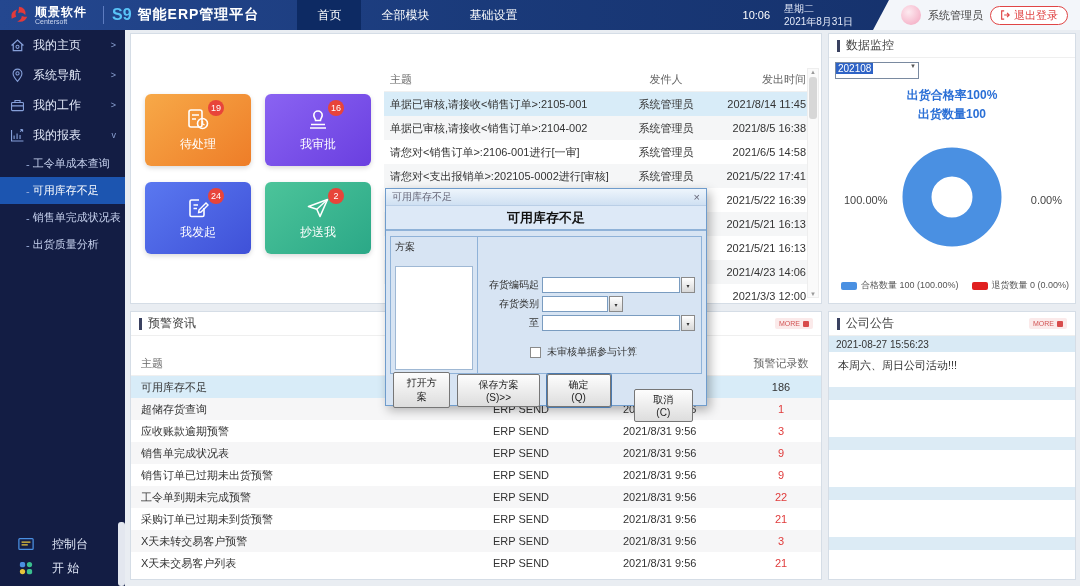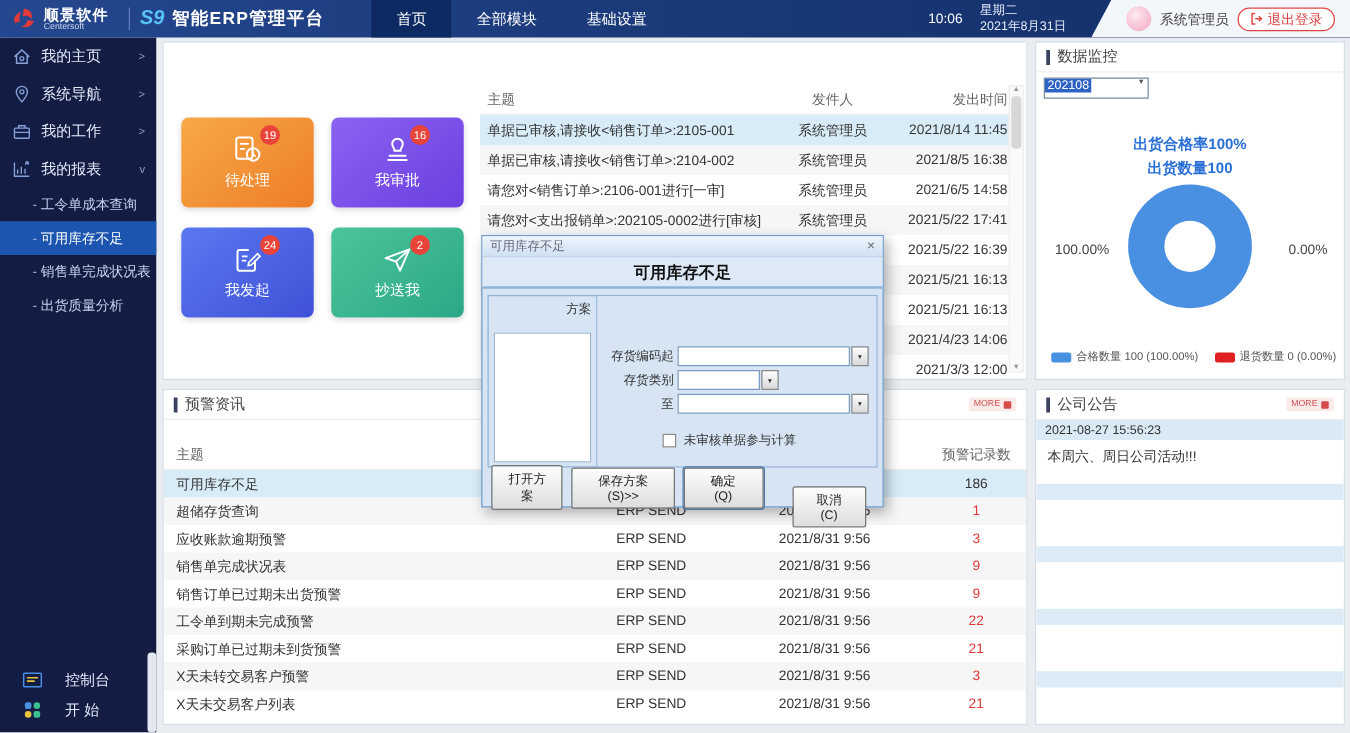--- a/index.html
+++ b/index.html
@@ -8,21 +8,21 @@
 
   
   .topbar{position:absolute;left:0;top:0;width:1080px;height:30px;display:flex;align-items:center;
     background:linear-gradient(90deg,#24478f 0%,#1a3a7a 45%,#142f68 100%);color:#fff;z-index:20;}
   .logo-area{display:flex;align-items:center;padding-left:8px;flex:0 0 auto;}
   .logo-swirl{width:22px;height:22px;margin-right:5px;}
   .logo-txt{line-height:1;margin-right:8px;}
   .logo-cn{font-size:12px;font-weight:bold;letter-spacing:1px;}
   .logo-en{font-size:7px;color:#cdd8f0;}
   .logo-div{width:1px;height:18px;background:#5d7cc0;margin:0 8px;}
-  .s9{font-size:16px;font-weight:bold;font-style:italic;margin-right:6px;}
+  .s9{font-size:16px;font-weight:bold;margin-right:6px;}
   .s9 b{color:#59c3f7;}
   .product{font-size:14px;font-weight:bold;letter-spacing:1px;}
   .topnav{display:flex;height:100%;margin-left:38px;}
   .topnav .nav-item{display:flex;align-items:center;padding:0 20px;font-size:12px;cursor:pointer;}
   .topnav .nav-item.active{background:#0d2a63;}
   .top-spacer{flex:1;}
   .clock{font-size:11px;margin-right:14px;}
   .datewrap{font-size:10px;line-height:1.3;margin-right:20px;color:#e6ecfa;}
   .white-zone{height:100%;background:#f3f6fa;display:flex;align-items:center;gap:7px;
     padding:0 12px 0 28px;clip-path:polygon(16px 0,100% 0,100% 100%,0 100%);}
@@ -94,21 +94,21 @@
   .w-time{width:118px;}
   .w-cnt{width:80px;text-align:center;}
   .wrow:not(.hl) .w-cnt{color:#e03b3b;}
 
   
   .dropdown{position:absolute;left:6px;top:28px;width:84px;height:17px;background:#fff;border:1px solid #7a8aa0;
     display:flex;align-items:flex-start;font-size:10px;cursor:pointer;}
   .dd-val{background:#2e63c6;color:#fff;padding:0 2px;}
   .dd-arrow{margin-left:auto;font-size:6px;color:#555;padding-right:2px;}
   .m-lines{position:absolute;left:0;top:52px;width:100%;text-align:center;color:#2a6fd6;font-weight:bold;
-    font-size:12px;line-height:1.6;margin-top:20px;}
+    font-size:12px;line-height:1.6;}
   .donut-wrap{position:absolute;left:0;top:96px;width:246px;height:140px;}
   .lbl-left{position:absolute;left:15px;top:160px;font-size:11px;color:#444;}
   .lbl-right{position:absolute;right:13px;top:160px;font-size:11px;color:#444;}
   .legend{position:absolute;left:12px;bottom:11px;display:flex;gap:13px;align-items:center;font-size:9px;color:#555;}
   .leg-item{display:flex;align-items:center;gap:4px;}
   .sw{width:16px;height:8px;border-radius:2px;}
 
   
   .n-date{height:16px;background:#d9eaf5;display:flex;align-items:center;padding:0 7px;font-size:10px;color:#333;}
   .n-content{min-height:28px;background:#fff;padding:6px 9px;font-size:11px;color:#333;}
@@ -118,21 +118,21 @@
   
   .modal{position:absolute;left:385px;top:188px;width:322px;height:218px;background:#d7e4f3;
     border:1px solid #6f9ccc;box-shadow:3px 4px 10px rgba(0,0,0,.3);z-index:40;}
   .m-titlebar{height:17px;background:linear-gradient(#eef5fc,#cfe0f2);display:flex;align-items:center;
     padding:0 6px;font-size:10px;color:#667;border-bottom:1px solid #b9cee6;}
   .m-close{margin-left:auto;font-size:11px;color:#667;cursor:pointer;line-height:1;}
   .m-head{height:25px;background:#dde9f7;display:flex;align-items:center;justify-content:center;
     font-size:13px;font-weight:bold;color:#111;border-bottom:2px solid #8fb2d8;}
   .m-body{position:absolute;left:4px;right:4px;top:47px;bottom:31px;display:flex;border:1px solid #8fb2d8;}
   .m-left{width:108px;padding:3px 4px;display:flex;flex-direction:column;border-right:1px solid #8fb2d8;}
-  .m-left .lbl{font-size:10px;color:#333;margin-bottom:12px;text-align:right;}
+  .m-left .lbl{font-size:10px;color:#333;margin-bottom:12px;}
   .m-list{flex:1;background:#fff;border:1px solid #9fb8d4;}
   .m-right{flex:1;position:relative;background:#d7e4f3;padding-top:37px;}
   .f-row{display:flex;align-items:center;margin:3px 6px 3px 0;}
   .f-lab{width:64px;text-align:right;font-size:10px;color:#333;padding-right:3px;flex:0 0 auto;}
   .f-input{height:16px;border:1px solid #7a9cc0;background:#fff;font-size:10px;padding:0 2px;}
   .f-input.short{width:66px;}
   .f-input.long{flex:1;}
   .mini-btn{width:14px;height:16px;margin-left:1px;background:linear-gradient(#fff,#d8d8d8);
     border:1px solid #8a8a8a;font-size:6px;color:#333;display:flex;align-items:center;justify-content:center;cursor:pointer;}
   .chk-row{display:flex;align-items:center;margin:14px 0 0 52px;gap:6px;}

